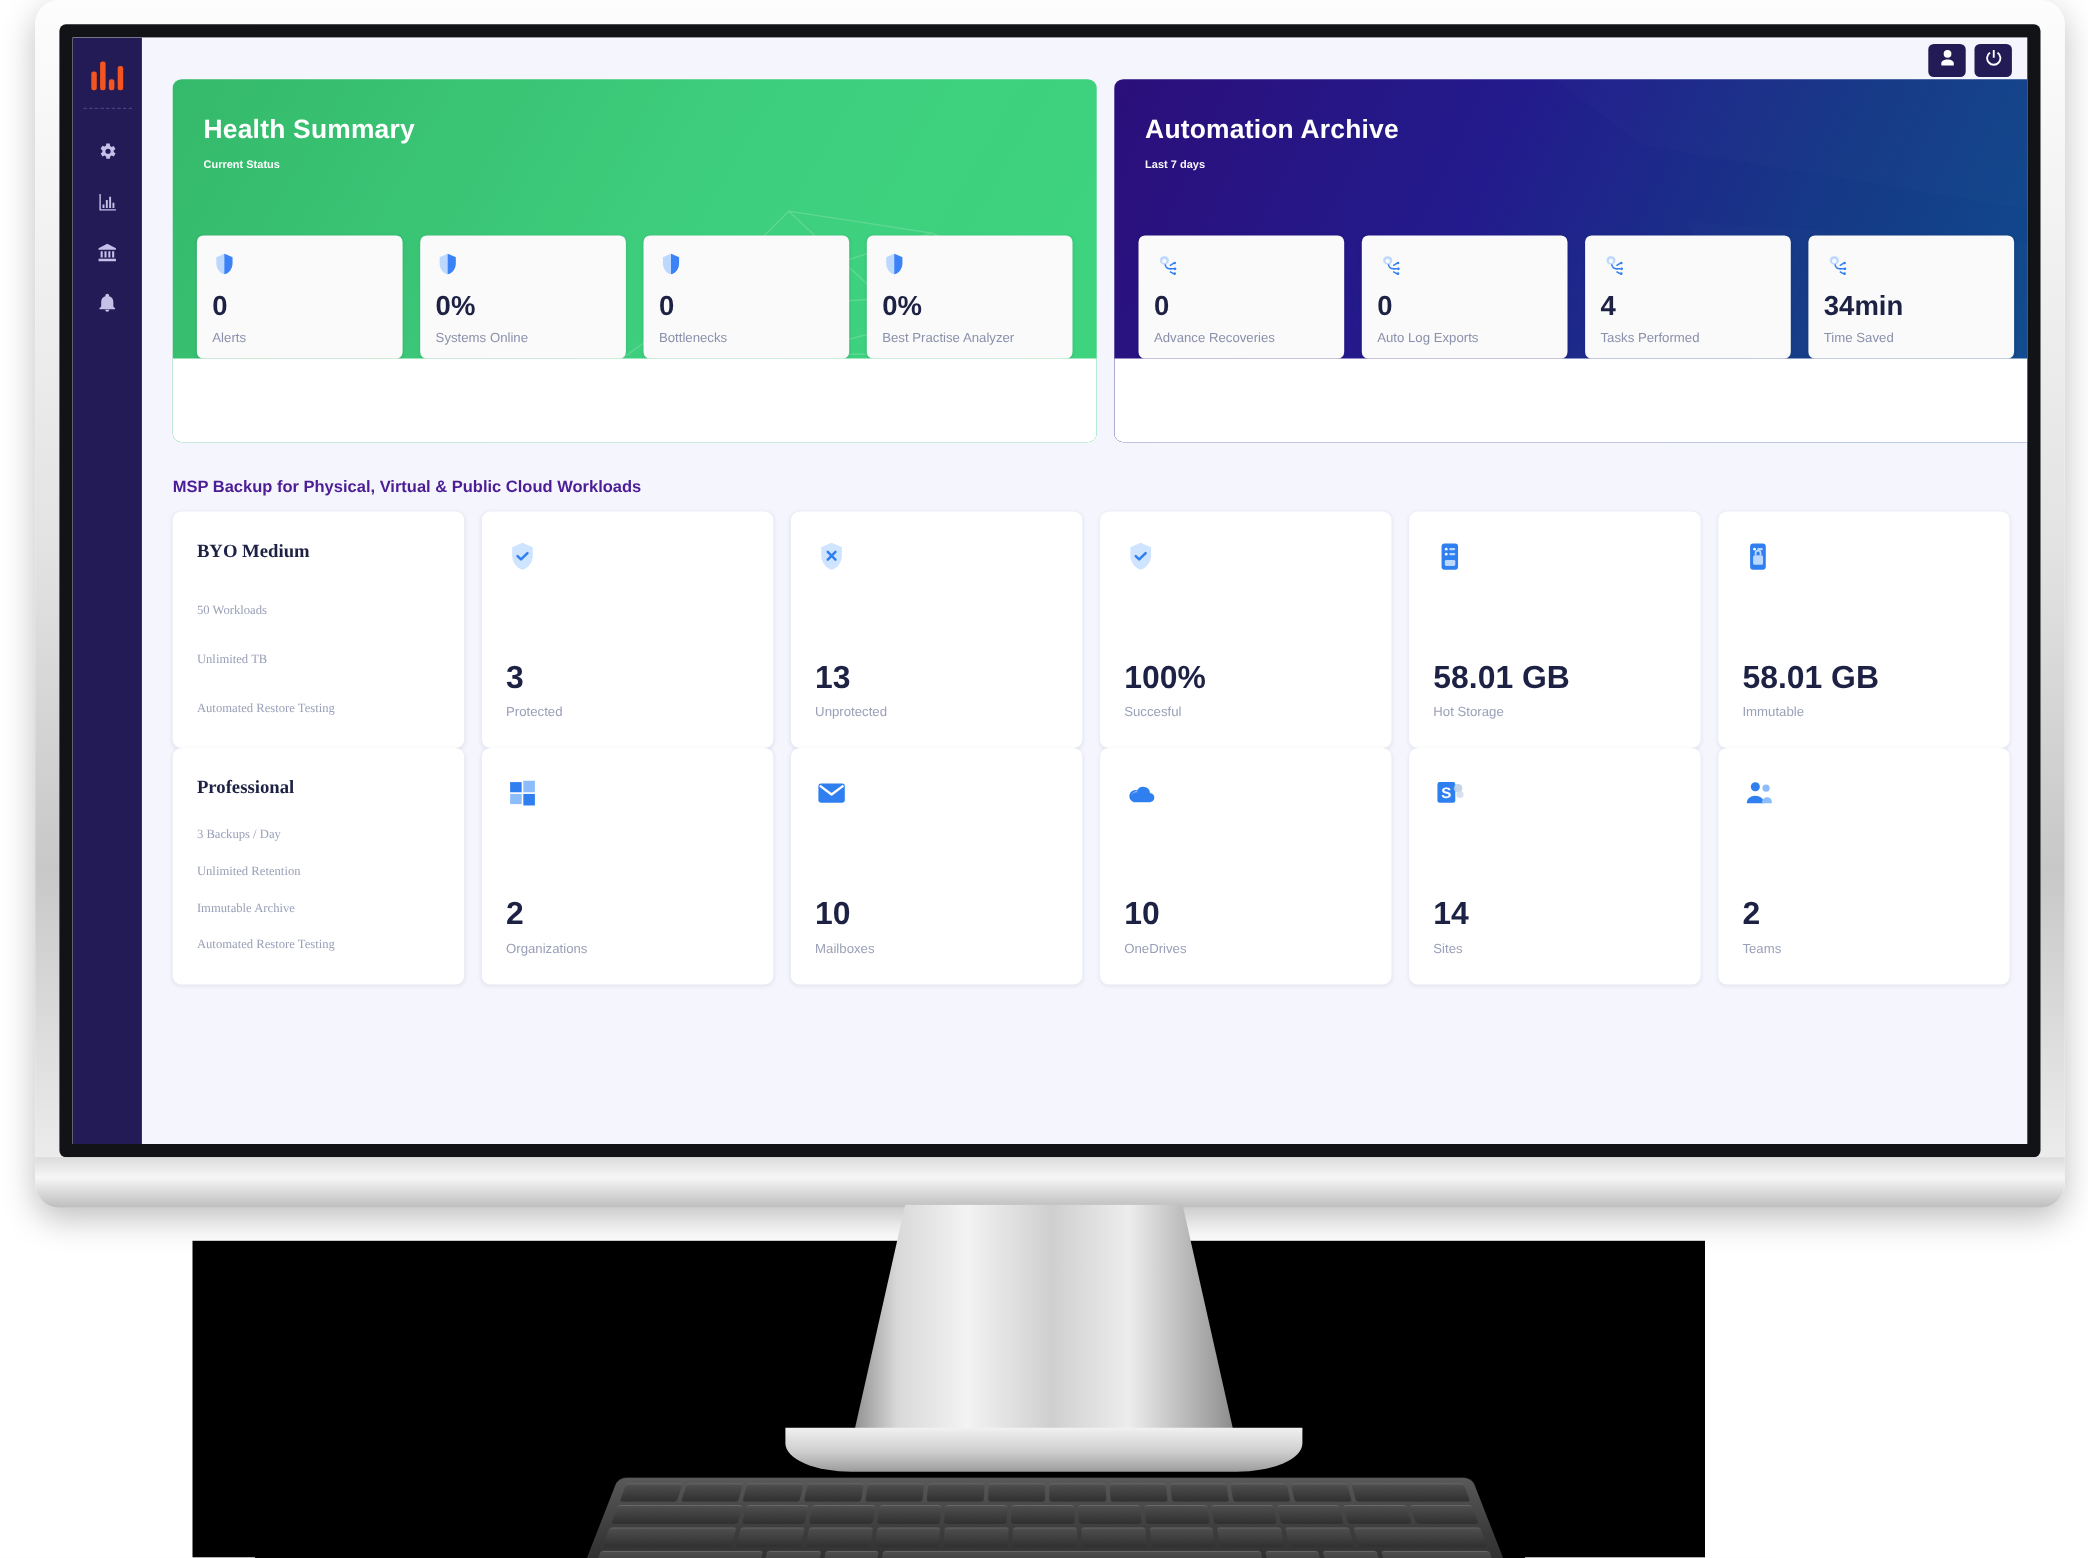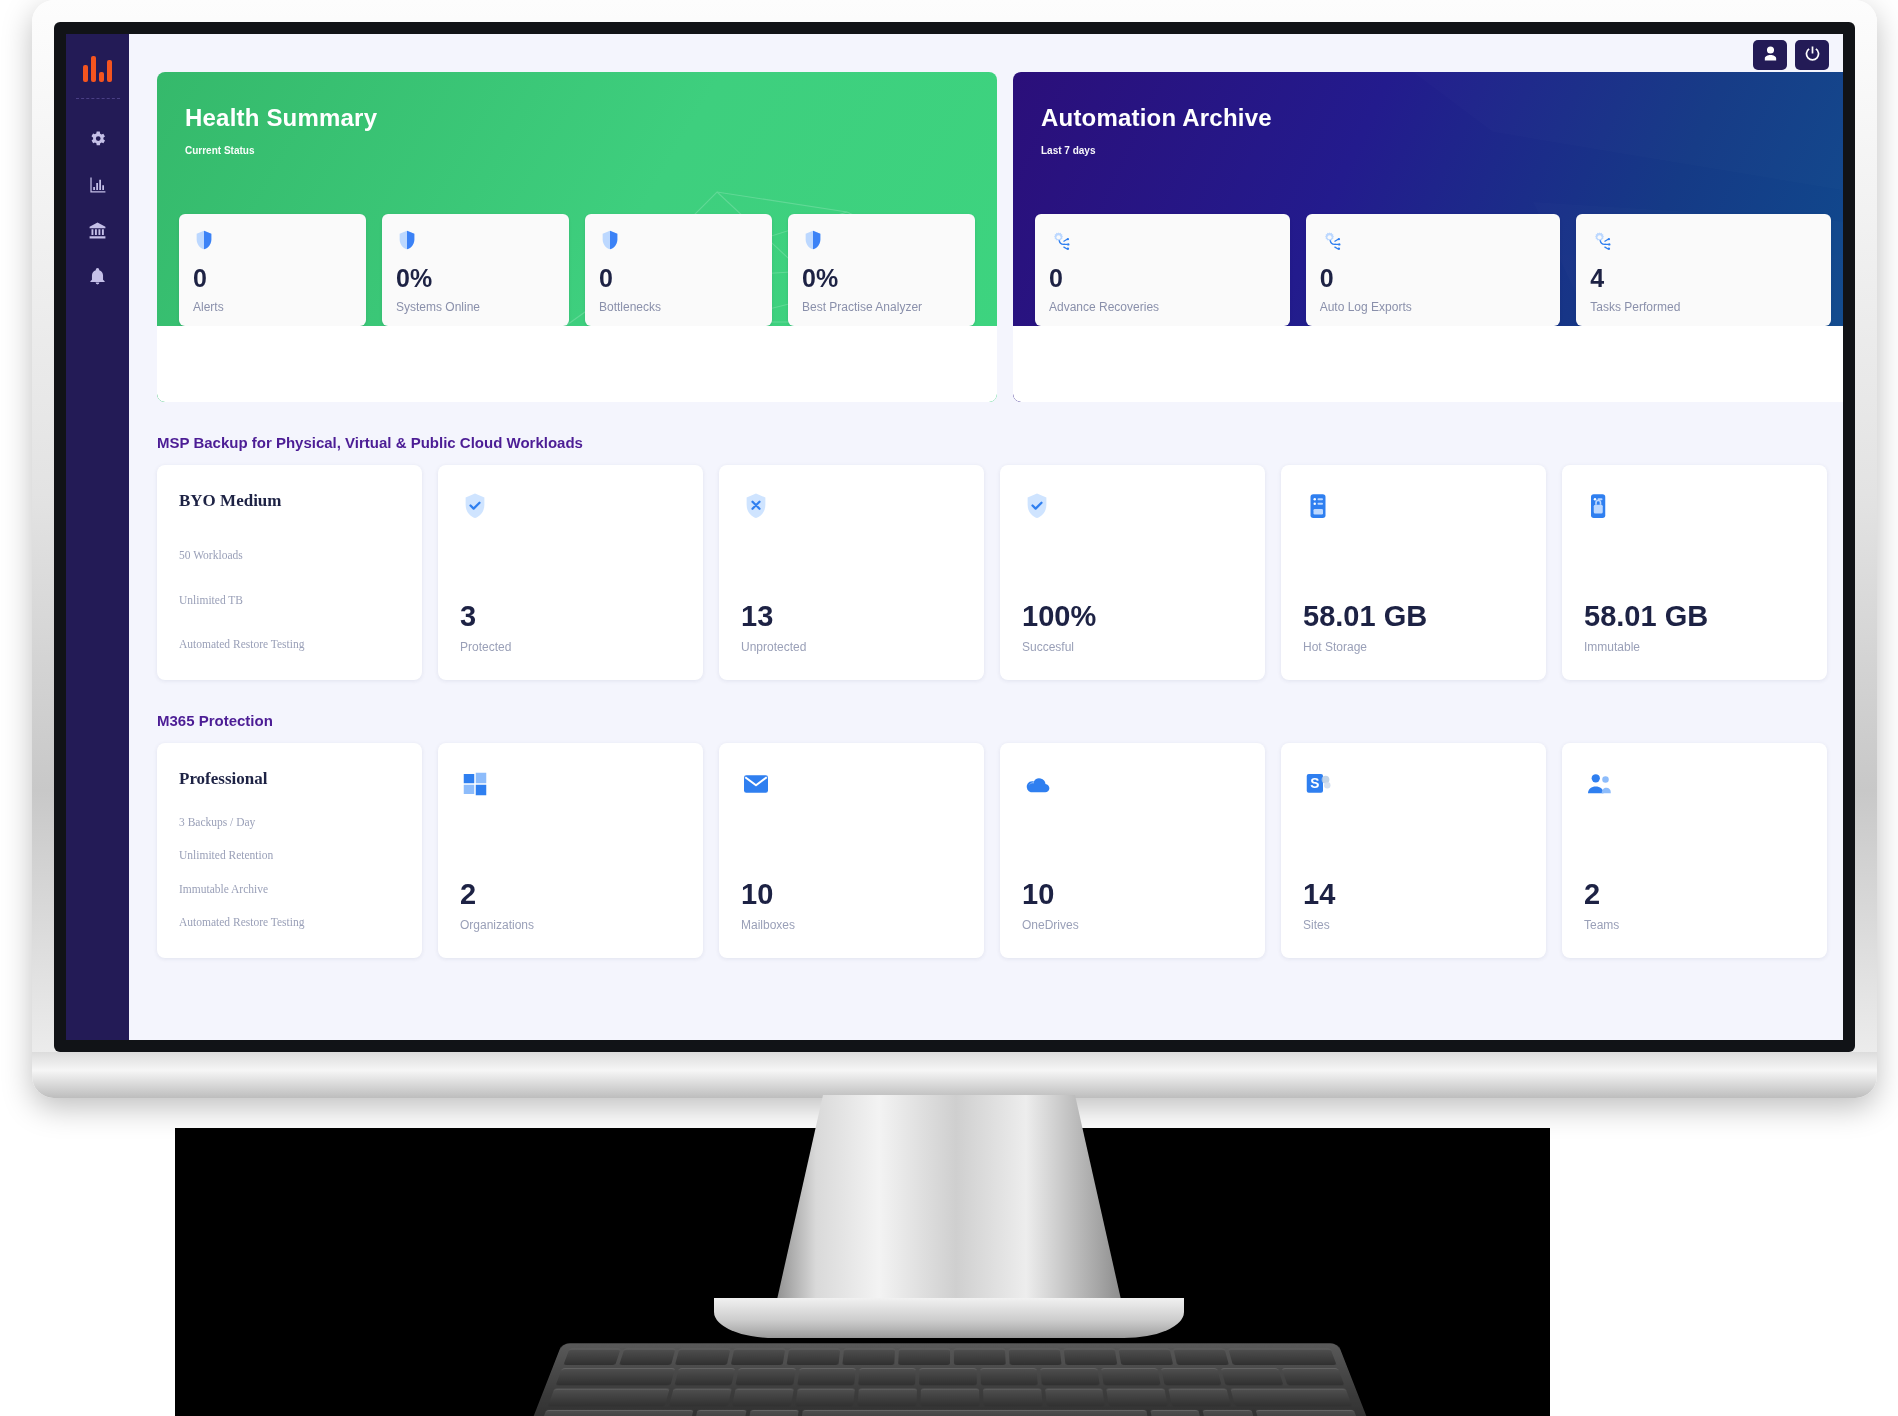--- a/index.html
+++ b/index.html
@@ -321,20 +321,35 @@
                         <path d="M11.2 12.2a4.6 4.6 0 004.6 4.6h1.6" stroke="#2f7ff0" stroke-width="1.5" fill="none"></path>
                         <path d="M15.8 13.6l4-2.4M15.8 16.8h4.2M15.8 19.6l4 2.2" stroke="#2f7ff0" stroke-width="1.5" fill="none"></path>
                         <circle cx="20.6" cy="11" r="1.3" fill="#2f7ff0"></circle>
                         <circle cx="21" cy="16.8" r="1.3" fill="#2f7ff0"></circle>
                         <circle cx="20.6" cy="21.6" r="1.3" fill="#2f7ff0"></circle>
                       </svg>
                   </div>
                   <div class="stat-val">4</div>
                   <div class="stat-lab">Tasks Performed</div>
                 </div>
+                <div class="stat-card">
+                  <div class="stat-ico">
+                    <svg viewBox="0 0 24 24">
+                        <path d="M8 4.2l1.3.5 1.1-.9 1.1.9 1.3-.5.5 1.3 1.3.5-.3 1.4 1 1-1 1 .3 1.4-1.3.5-.5 1.3-1.3-.5-1.1.9-1.1-.9-1.3.5-.5-1.3-1.3-.5.3-1.4-1-1 1-1-.3-1.4 1.3-.5z" fill="#bcd8ff"></path>
+                        <circle cx="10.4" cy="9" r="2.2" fill="#fafafa"></circle>
+                        <path d="M11.2 12.2a4.6 4.6 0 004.6 4.6h1.6" stroke="#2f7ff0" stroke-width="1.5" fill="none"></path>
+                        <path d="M15.8 13.6l4-2.4M15.8 16.8h4.2M15.8 19.6l4 2.2" stroke="#2f7ff0" stroke-width="1.5" fill="none"></path>
+                        <circle cx="20.6" cy="11" r="1.3" fill="#2f7ff0"></circle>
+                        <circle cx="21" cy="16.8" r="1.3" fill="#2f7ff0"></circle>
+                        <circle cx="20.6" cy="21.6" r="1.3" fill="#2f7ff0"></circle>
+                      </svg>
+                  </div>
+                  <div class="stat-val">34min</div>
+                  <div class="stat-lab">Time Saved</div>
+                </div>
               </div>
               <div class="panel-footer"></div>
             </div>
           </div>
 
           <div class="section-title">MSP Backup for Physical, Virtual &amp; Public Cloud Workloads</div>
           <div class="card-row">
             <div class="tile tile-plan">
               <div class="plan-name">BYO Medium</div>
               <div class="plan-feat">50 Workloads</div>
@@ -398,21 +413,20 @@
                     <rect x="10.8" y="5.8" width="4" height="1.6" rx=".8" fill="#bcd8ff"></rect>
                     <rect x="7.8" y="11" width="7.2" height="7" rx="1.2" fill="#bcd8ff"></rect>
                     <path d="M9.6 11v-1.6a1.8 1.8 0 013.6 0V11" stroke="#bcd8ff" stroke-width="1.3" fill="none"></path>
                   </svg>
               </div>
               <div class="tile-val">58.01 GB</div>
               <div class="tile-lab">Immutable</div>
             </div>
           </div>
 
-          <div class="section-title">M365 Protection</div>
           <div class="card-row">
             <div class="tile tile-plan">
               <div class="plan-name">Professional</div>
               <div class="plan-feat">3 Backups / Day</div>
               <div class="plan-feat">Unlimited Retention</div>
               <div class="plan-feat">Immutable Archive</div>
               <div class="plan-feat">Automated Restore Testing</div>
             </div>
 
             <div class="tile">

